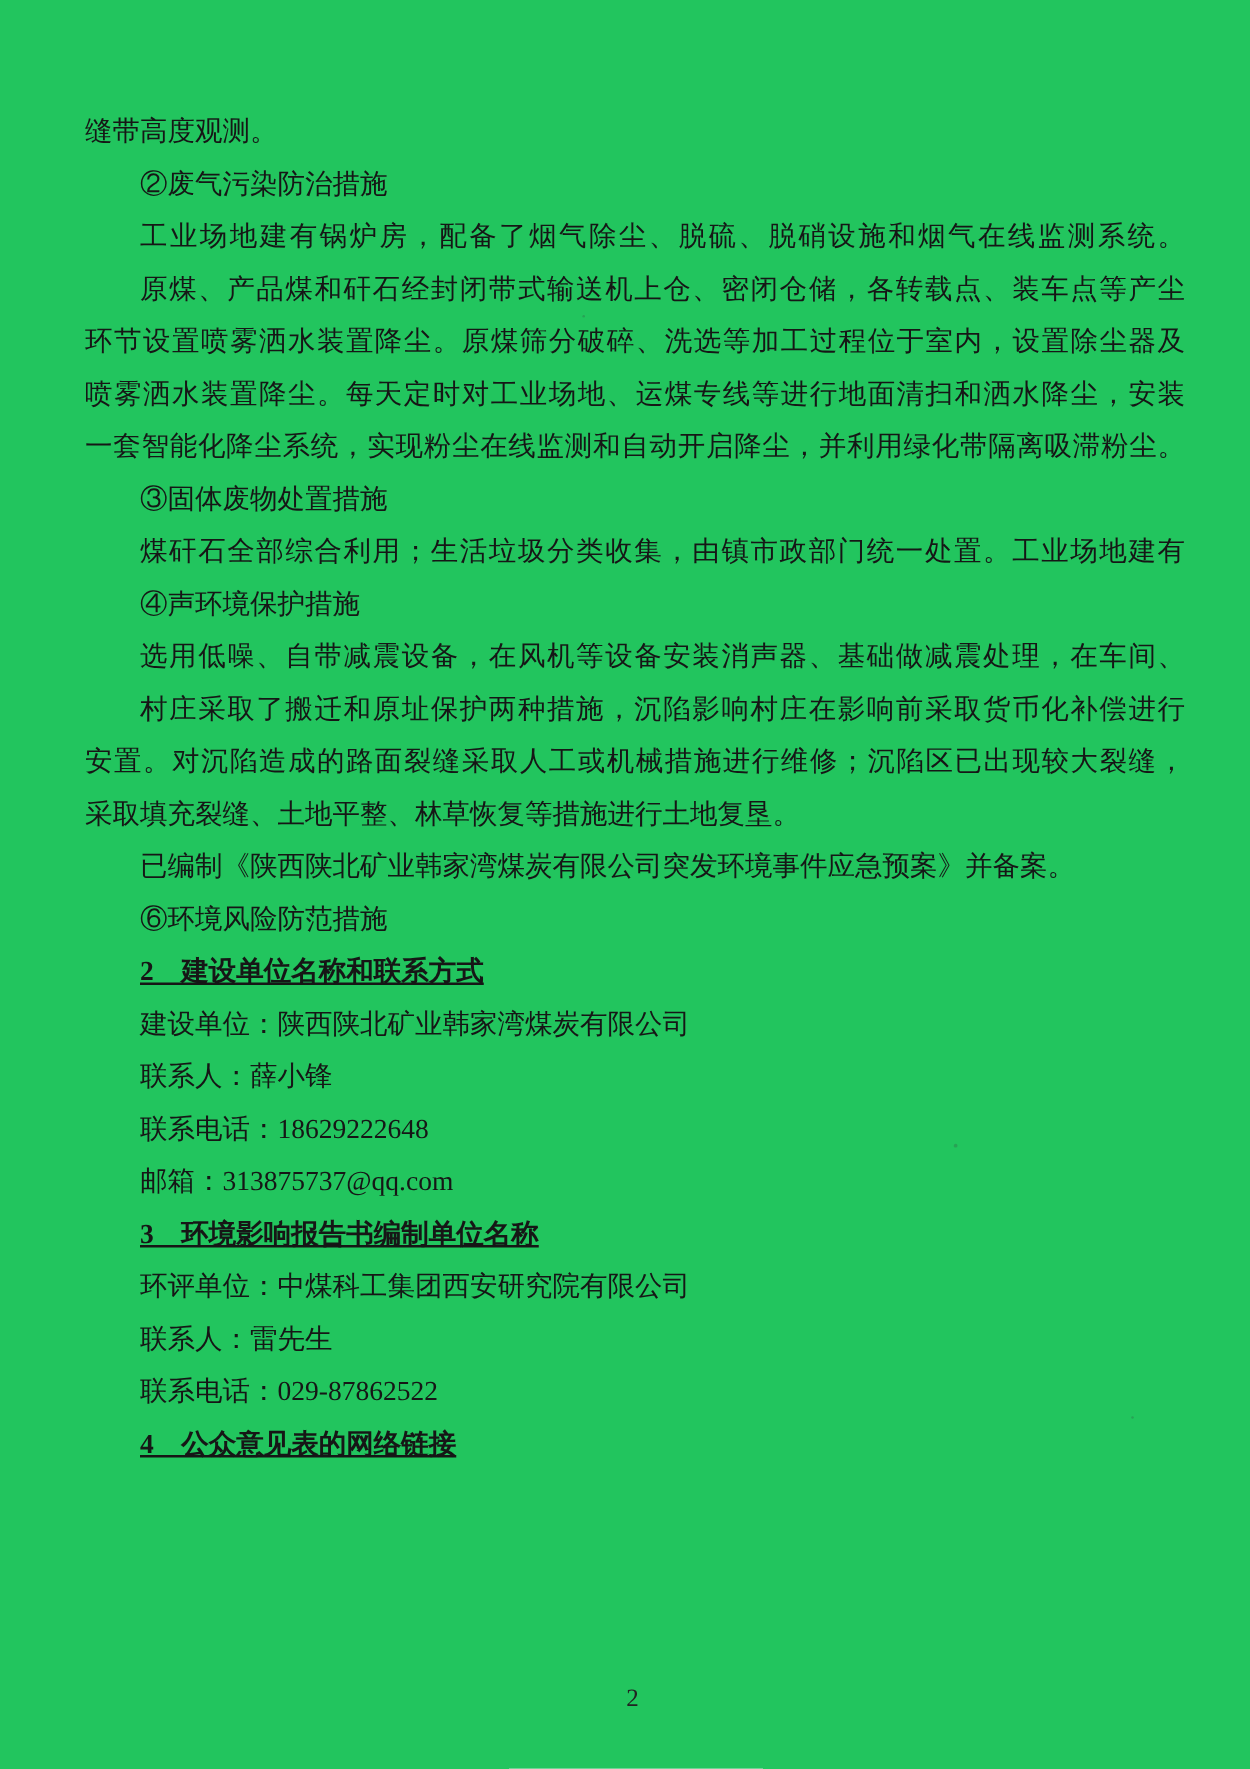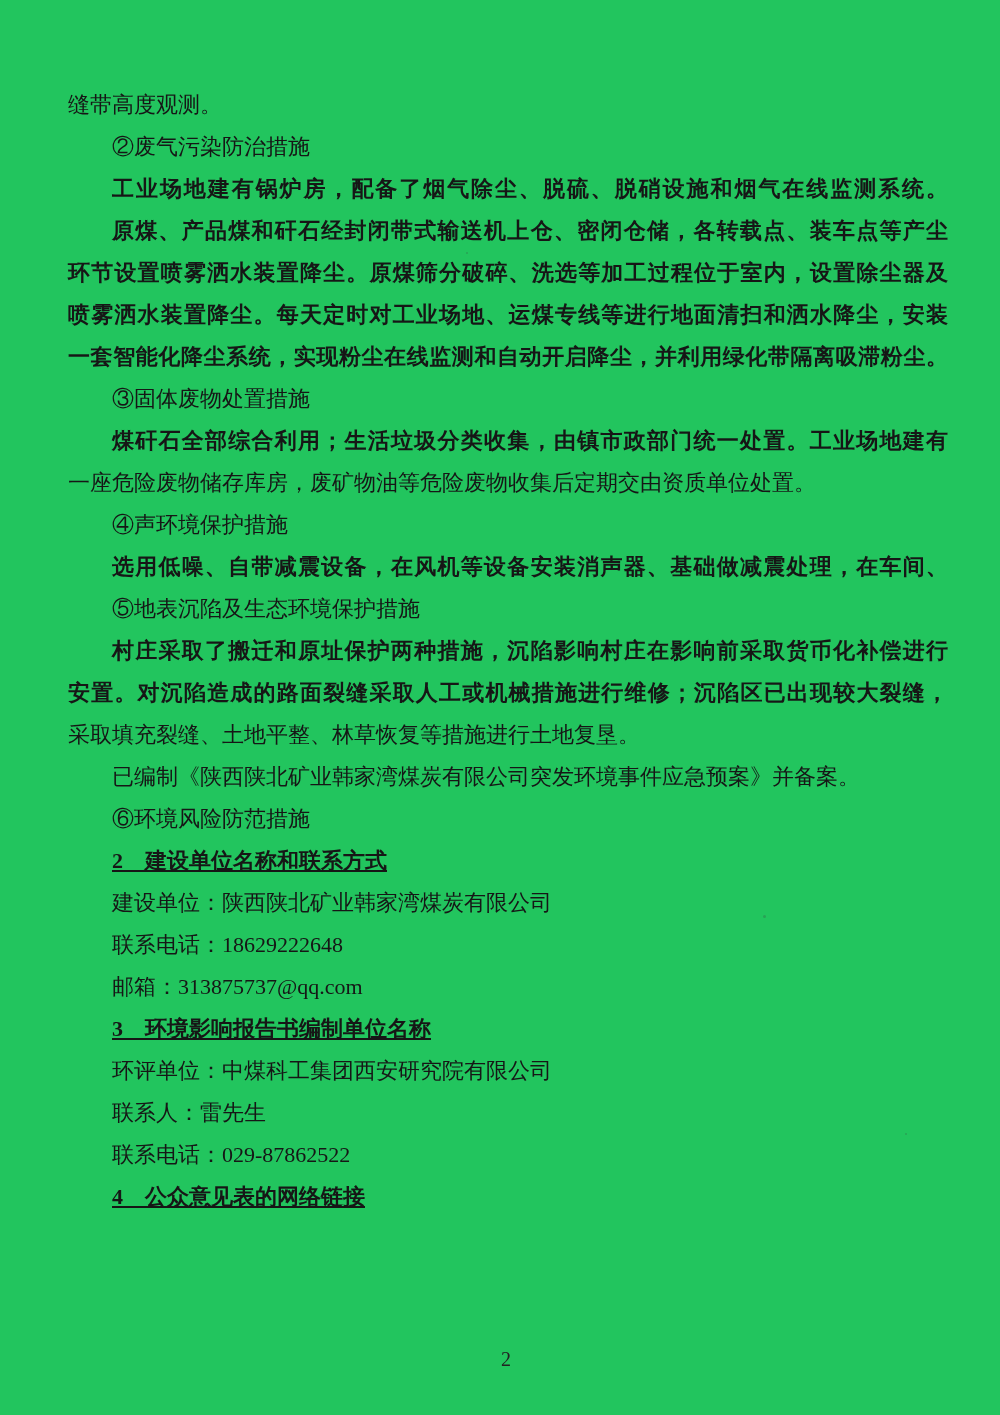--- a/index.html
+++ b/index.html
@@ -24,21 +24,20 @@
     height: 42px;
     line-height: 42px;
     font-size: 22px;
     letter-spacing: 0;
     white-space: normal;
   }
   .line.indent { text-indent: 44px; }
   .line.fill {
     text-align: justify;
     text-align-last: justify;
-    font-weight: bold;
   }
   .line.bold {
     font-weight: bold;
     text-decoration: underline;
   }
   .page-number {
     position: absolute;
     left: 0;
     right: 0;
     top: 1348px;
@@ -64,31 +63,30 @@
   <div class="content" id="doc-lines">
       <div class="line">缝带高度观测。</div>
       <div class="line indent">②废气污染防治措施</div>
       <div class="line indent fill">工业场地建有锅炉房，配备了烟气除尘、脱硫、脱硝设施和烟气在线监测系统。</div>
       <div class="line indent fill">原煤、产品煤和矸石经封闭带式输送机上仓、密闭仓储，各转载点、装车点等产尘</div>
       <div class="line fill">环节设置喷雾洒水装置降尘。原煤筛分破碎、洗选等加工过程位于室内，设置除尘器及</div>
       <div class="line fill">喷雾洒水装置降尘。每天定时对工业场地、运煤专线等进行地面清扫和洒水降尘，安装</div>
       <div class="line fill">一套智能化降尘系统，实现粉尘在线监测和自动开启降尘，并利用绿化带隔离吸滞粉尘。</div>
       <div class="line indent">③固体废物处置措施</div>
       <div class="line indent fill">煤矸石全部综合利用；生活垃圾分类收集，由镇市政部门统一处置。工业场地建有</div>
-      <div class="line">一座危险废物储存库房，废矿物油等危险废物收集后定期交由资质单位处置。</div>
       <div class="line indent">④声环境保护措施</div>
       <div class="line indent fill">选用低噪、自带减震设备，在风机等设备安装消声器、基础做减震处理，在车间、</div>
-      <div class="line indent">⑤地表沉陷及生态环境保护措施</div>
       <div class="line indent fill">村庄采取了搬迁和原址保护两种措施，沉陷影响村庄在影响前采取货币化补偿进行</div>
       <div class="line fill">安置。对沉陷造成的路面裂缝采取人工或机械措施进行维修；沉陷区已出现较大裂缝，</div>
       <div class="line">采取填充裂缝、土地平整、林草恢复等措施进行土地复垦。</div>
       <div class="line indent">已编制《陕西陕北矿业韩家湾煤炭有限公司突发环境事件应急预案》并备案。</div>
       <div class="line indent">⑥环境风险防范措施</div>
       <div class="line indent bold">2　建设单位名称和联系方式</div>
       <div class="line indent">建设单位：陕西陕北矿业韩家湾煤炭有限公司</div>
+      <div class="line indent">联系人：薛小锋</div>
       <div class="line indent">联系电话：18629222648</div>
       <div class="line indent">邮箱：313875737@qq.com</div>
       <div class="line indent bold">3　环境影响报告书编制单位名称</div>
       <div class="line indent">环评单位：中煤科工集团西安研究院有限公司</div>
       <div class="line indent">联系人：雷先生</div>
       <div class="line indent">联系电话：029-87862522</div>
       <div class="line indent bold">4　公众意见表的网络链接</div>
     </div>
   <div class="page-number">2</div>
   <div class="speck s1"></div>

